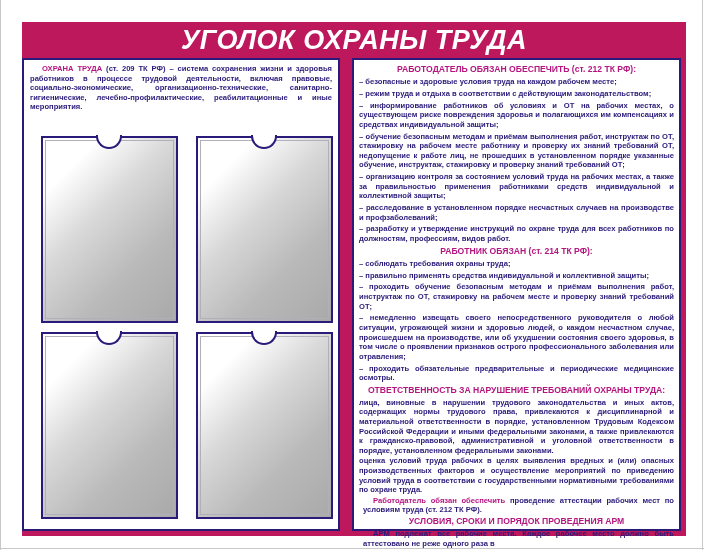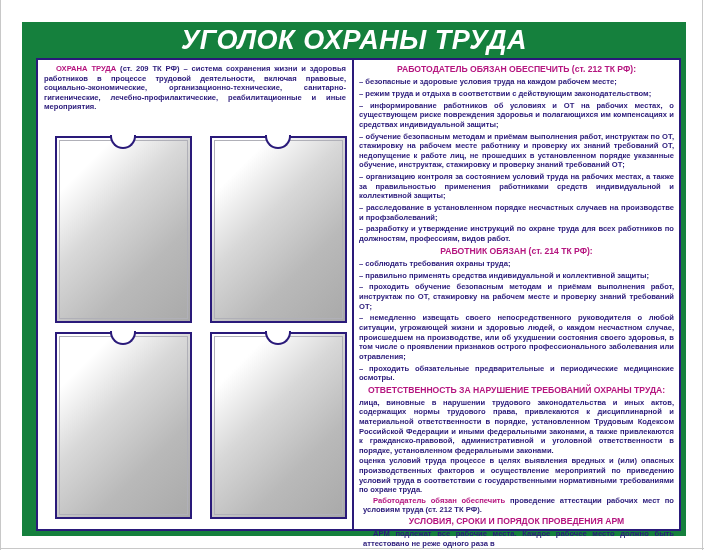--- a/index.html
+++ b/index.html
@@ -5,31 +5,31 @@
   html, body { margin: 0; padding: 0; }
   body {
     width: 704px; height: 550px; background: #ffffff; position: relative; overflow: hidden;
     font-family: "Liberation Sans", sans-serif;
   }
   .frame-line-right { position: absolute; left: 702px; top: 0; width: 1px; height: 550px; background: #c8c8c8; }
   .frame-line-bottom { position: absolute; left: 0; top: 548px; width: 704px; height: 1px; background: #c8c8c8; }
   .frame-line-left { position: absolute; left: 0; top: 0; width: 1px; height: 550px; background: #c8c8c8; }
   .board {
     position: absolute; left: 22px; top: 22px; width: 664px; height: 514px;
-    background: #15803d;
+    background: #be185d;
   }
   .board-title {
     position: absolute; left: 0; top: 2px; width: 664px; text-align: center;
     color: #ffffff; font-weight: bold; font-style: italic; font-size: 27px; letter-spacing: 0.5px;
     line-height: 32px;
   }
   .panel {
     position: absolute; background: #ffffff; border: 2px solid #2a1a7a; box-sizing: border-box;
   }
-  .panel-left { left: 14px; top: 36px; width: 318px; height: 473px; }
+  .panel-left { left: 0; top: 36px; width: 318px; height: 473px; }
   .panel-right { left: 330px; top: 36px; width: 329px; height: 473px; padding-left: 40px; }
 
   .txt { color: #2a1a7a; font-weight: bold; font-size: 7.6px; line-height: 9.6px; text-align: justify; }
   .accent { color: #b5157f; }
   .left-intro { position: absolute; left: 6px; top: 4px; width: 302px; }
   .left-intro p { margin: 0 0 5px 0; text-indent: 12px; }
 
   .pocket {
     position: absolute; width: 137px; height: 187px; box-sizing: border-box;
     border: 2px solid #2a1a7a;
@@ -92,21 +92,21 @@
       <div class="sec-title">РАБОТНИК ОБЯЗАН (ст. 214 ТК РФ):</div>
       <div class="item">–  соблюдать требования охраны труда;</div>
       <div class="item">–  правильно применять средства индивидуальной и коллективной защиты;</div>
       <div class="item">–  проходить обучение безопасным методам и приёмам выполнения работ, инструктаж по ОТ, стажировку на рабочем месте и проверку знаний требований ОТ;</div>
       <div class="item">–  немедленно извещать своего непосредственного руководителя о любой ситуации, угрожающей жизни и здоровью людей, о каждом несчастном случае, происшедшем на производстве, или об ухудшении состояния своего здоровья, в том числе о проявлении признаков острого профессионального заболевания или отравления;</div>
       <div class="item">–  проходить обязательные предварительные и периодические медицинские осмотры.</div>
 
       <div class="sec-title">ОТВЕТСТВЕННОСТЬ ЗА НАРУШЕНИЕ ТРЕБОВАНИЙ ОХРАНЫ ТРУДА:</div>
       <div class="plain">лица, виновные в нарушении трудового законодательства и иных актов, содержащих нормы трудового права, привлекаются к дисциплинарной и материальной ответственности в порядке, установленном Трудовым Кодексом Российской Федерации и иными федеральными законами, а также привлекаются к гражданско-правовой, административной и уголовной ответственности в порядке, установленном федеральными законами.</div>
 
-      <div class="plain">оценка условий труда процессе в целях выявления вредных и (или) опасных производственных факторов и осуществление мероприятий по приведению условий труда в соответствии с государственными нормативными требованиями по охране труда.</div>
+      <div class="plain">оценка условий труда рабочих в целях выявления вредных и (или) опасных производственных факторов и осуществление мероприятий по приведению условий труда в соответствии с государственными нормативными требованиями по охране труда.</div>
       <div class="para"><span class="accent">Работодатель обязан обеспечить</span><span> проведение аттестации рабочих мест по условиям труда (ст. 212 ТК РФ).</span></div>
 
       <div class="sec-title">УСЛОВИЯ, СРОКИ И ПОРЯДОК ПРОВЕДЕНИЯ АРМ</div>
       <div class="para"><span>АРМ подлежат все рабочие места. Каждое рабочее место должно быть аттестовано не реже одного раза в </span></div>
 
     </div>
   </div>
 </div>
 
 </body></html>

